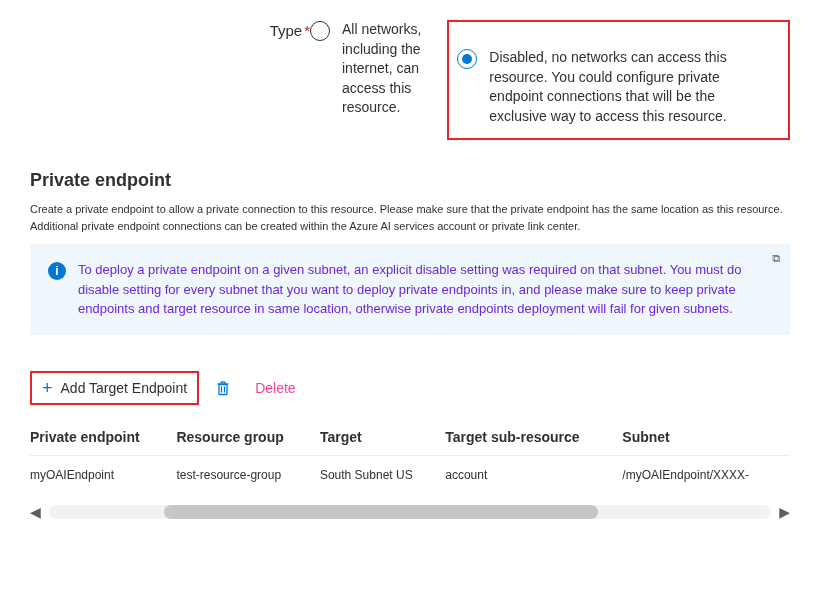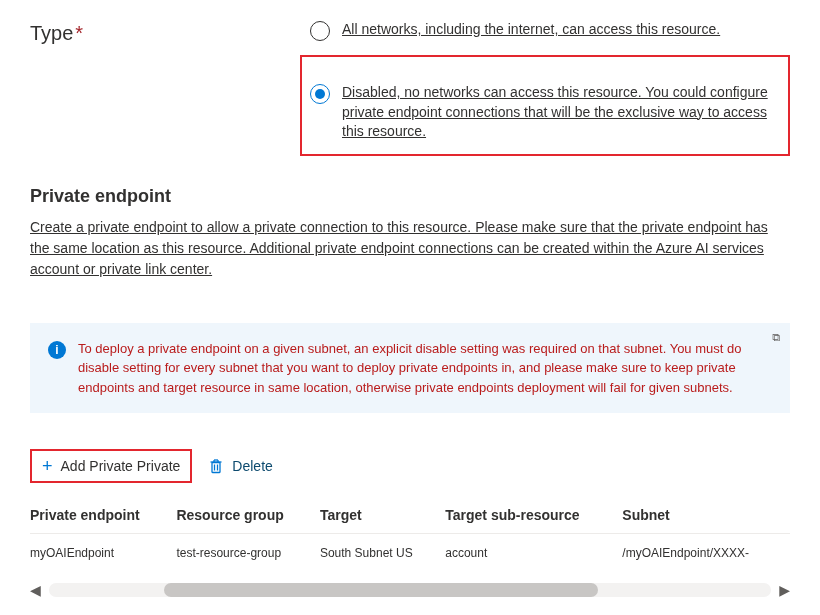--- a/index.html
+++ b/index.html
@@ -5,69 +5,69 @@
     * { box-sizing: border-box; margin: 0; padding: 0; }
     body {
       font-family: "Segoe UI", -apple-system, sans-serif;
       font-size: 14px;
       color: #323130;
       background: #fff;
       padding: 20px 30px;
       width: 820px;
     }
     .form-row { display: flex; align-items: flex-start; margin-bottom: 30px; }
-    .form-label { width: 280px; font-size: 20px; color: #323130; padding-top: 2px; }
+    .form-label { width: 280px; font-size: 15px; color: #323130; padding-top: 2px; text-align: right; }
     .req-star { color: #a4262c; margin-left: 2px; }
-    .radio-list { display: flex; flex-direction: column; gap: 14px; flex: 1; text-decoration: underline; }
+    .radio-list { display: flex; gap: 14px; flex: 1; }
     .radio-item { display: flex; align-items: flex-start; gap: 12px; cursor: pointer; }
     .radio-ring {
       width: 20px; height: 20px; border-radius: 50%;
       border: 1px solid #323130; flex-shrink: 0;
       display: flex; align-items: center; justify-content: center;
       margin-top: 1px;
     }
     .radio-ring.checked { border-color: #0078d4; }
     .radio-dot { width: 10px; height: 10px; border-radius: 50%; background: #0078d4; }
     .radio-label { font-size: 14px; color: #323130; line-height: 1.4; }
     .highlight-box { border: 2px solid #e3262e; padding: 26px 14px 12px 8px; margin-left: -10px; }
     .section-heading { font-size: 18px; font-weight: 600; margin-bottom: 10px; color: #323130; }
-    .section-desc { font-size: 14px; line-height: 1.5; margin-bottom: 43px; text-decoration: underline; }
+    .section-desc { font-size: 11px; line-height: 1.5; margin-bottom: 10px; }
     .info-banner {
       background: #eff6fc;
       padding: 16px 18px;
       display: flex; gap: 12px;
       margin-bottom: 36px;
       position: relative;
     }
     .info-icon {
       width: 18px; height: 18px; flex-shrink: 0;
       background: #0078d4; border-radius: 50%;
       display: flex; align-items: center; justify-content: center;
       color: #fff; font-weight: bold; font-size: 12px;
       margin-top: 2px;
     }
-    .info-text { font-size: 13px; line-height: 1.5; color: #b91c1c; }
+    .info-text { font-size: 13px; line-height: 1.5; color: #6d28d9; }
     .ext-link-icon {
       position: absolute; top: 8px; right: 10px;
       color: #605e5c; font-size: 11px;
     }
     .toolbar { display: flex; align-items: center; gap: 6px; margin-bottom: 14px; }
     .add-btn {
       border: 2px solid #e3262e;
       padding: 6px 10px;
       display: inline-flex; align-items: center; gap: 8px;
       background: transparent; cursor: pointer;
       font-family: inherit; font-size: 14px; color: #323130;
     }
     .plus-icon { color: #0078d4; font-size: 18px; font-weight: 300; line-height: 1; }
     .delete-btn {
       border: none; background: transparent;
       padding: 6px 10px;
-      display: inline-flex; align-items: center; gap: 8px;
-      font-family: inherit; font-size: 14px; color: #0c4a6e;
+      display: inline-flex; align-items: center; gap: 24px;
+      font-family: inherit; font-size: 14px; color: #ec4899;
       cursor: pointer;
     }
     .trash-svg { width: 16px; height: 16px; fill: none; stroke: #0078d4; stroke-width: 1.3; }
     .table { width: 100%; border-collapse: collapse; }
     .table th {
       text-align: left; font-weight: 600; font-size: 14px;
       padding: 10px 8px 10px 0;
       border-bottom: 1px solid #edebe9;
     }
     .table td { padding: 12px 8px 12px 0; font-size: 12px; }
@@ -104,21 +104,21 @@
 
 <div class="info-banner">
   <span class="info-icon">i</span>
   <span class="info-text">To deploy a private endpoint on a given subnet, an explicit disable setting was required on that subnet. You must do disable setting for every subnet that you want to deploy private endpoints in, and please make sure to keep private endpoints and target resource in same location, otherwise private endpoints deployment will fail for given subnets.</span>
   <span class="ext-link-icon">⧉</span>
 </div>
 
 <div class="toolbar">
   <button class="add-btn">
     <span class="plus-icon">+</span>
-    <span>Add Private Private</span>
+    <span>Add Target Endpoint</span>
   </button>
   <button class="delete-btn">
     <svg class="trash-svg" viewBox="0 0 16 16">
       <rect x="4" y="4.5" width="8" height="10" rx="0.5"></rect>
       <line x1="2.5" y1="4" x2="13.5" y2="4"></line>
       <line x1="6" y1="2" x2="10" y2="2"></line>
       <line x1="6" y1="2" x2="6" y2="4"></line>
       <line x1="10" y1="2" x2="10" y2="4"></line>
       <line x1="6.5" y1="6.5" x2="6.5" y2="12.5"></line>
       <line x1="9.5" y1="6.5" x2="9.5" y2="12.5"></line>

